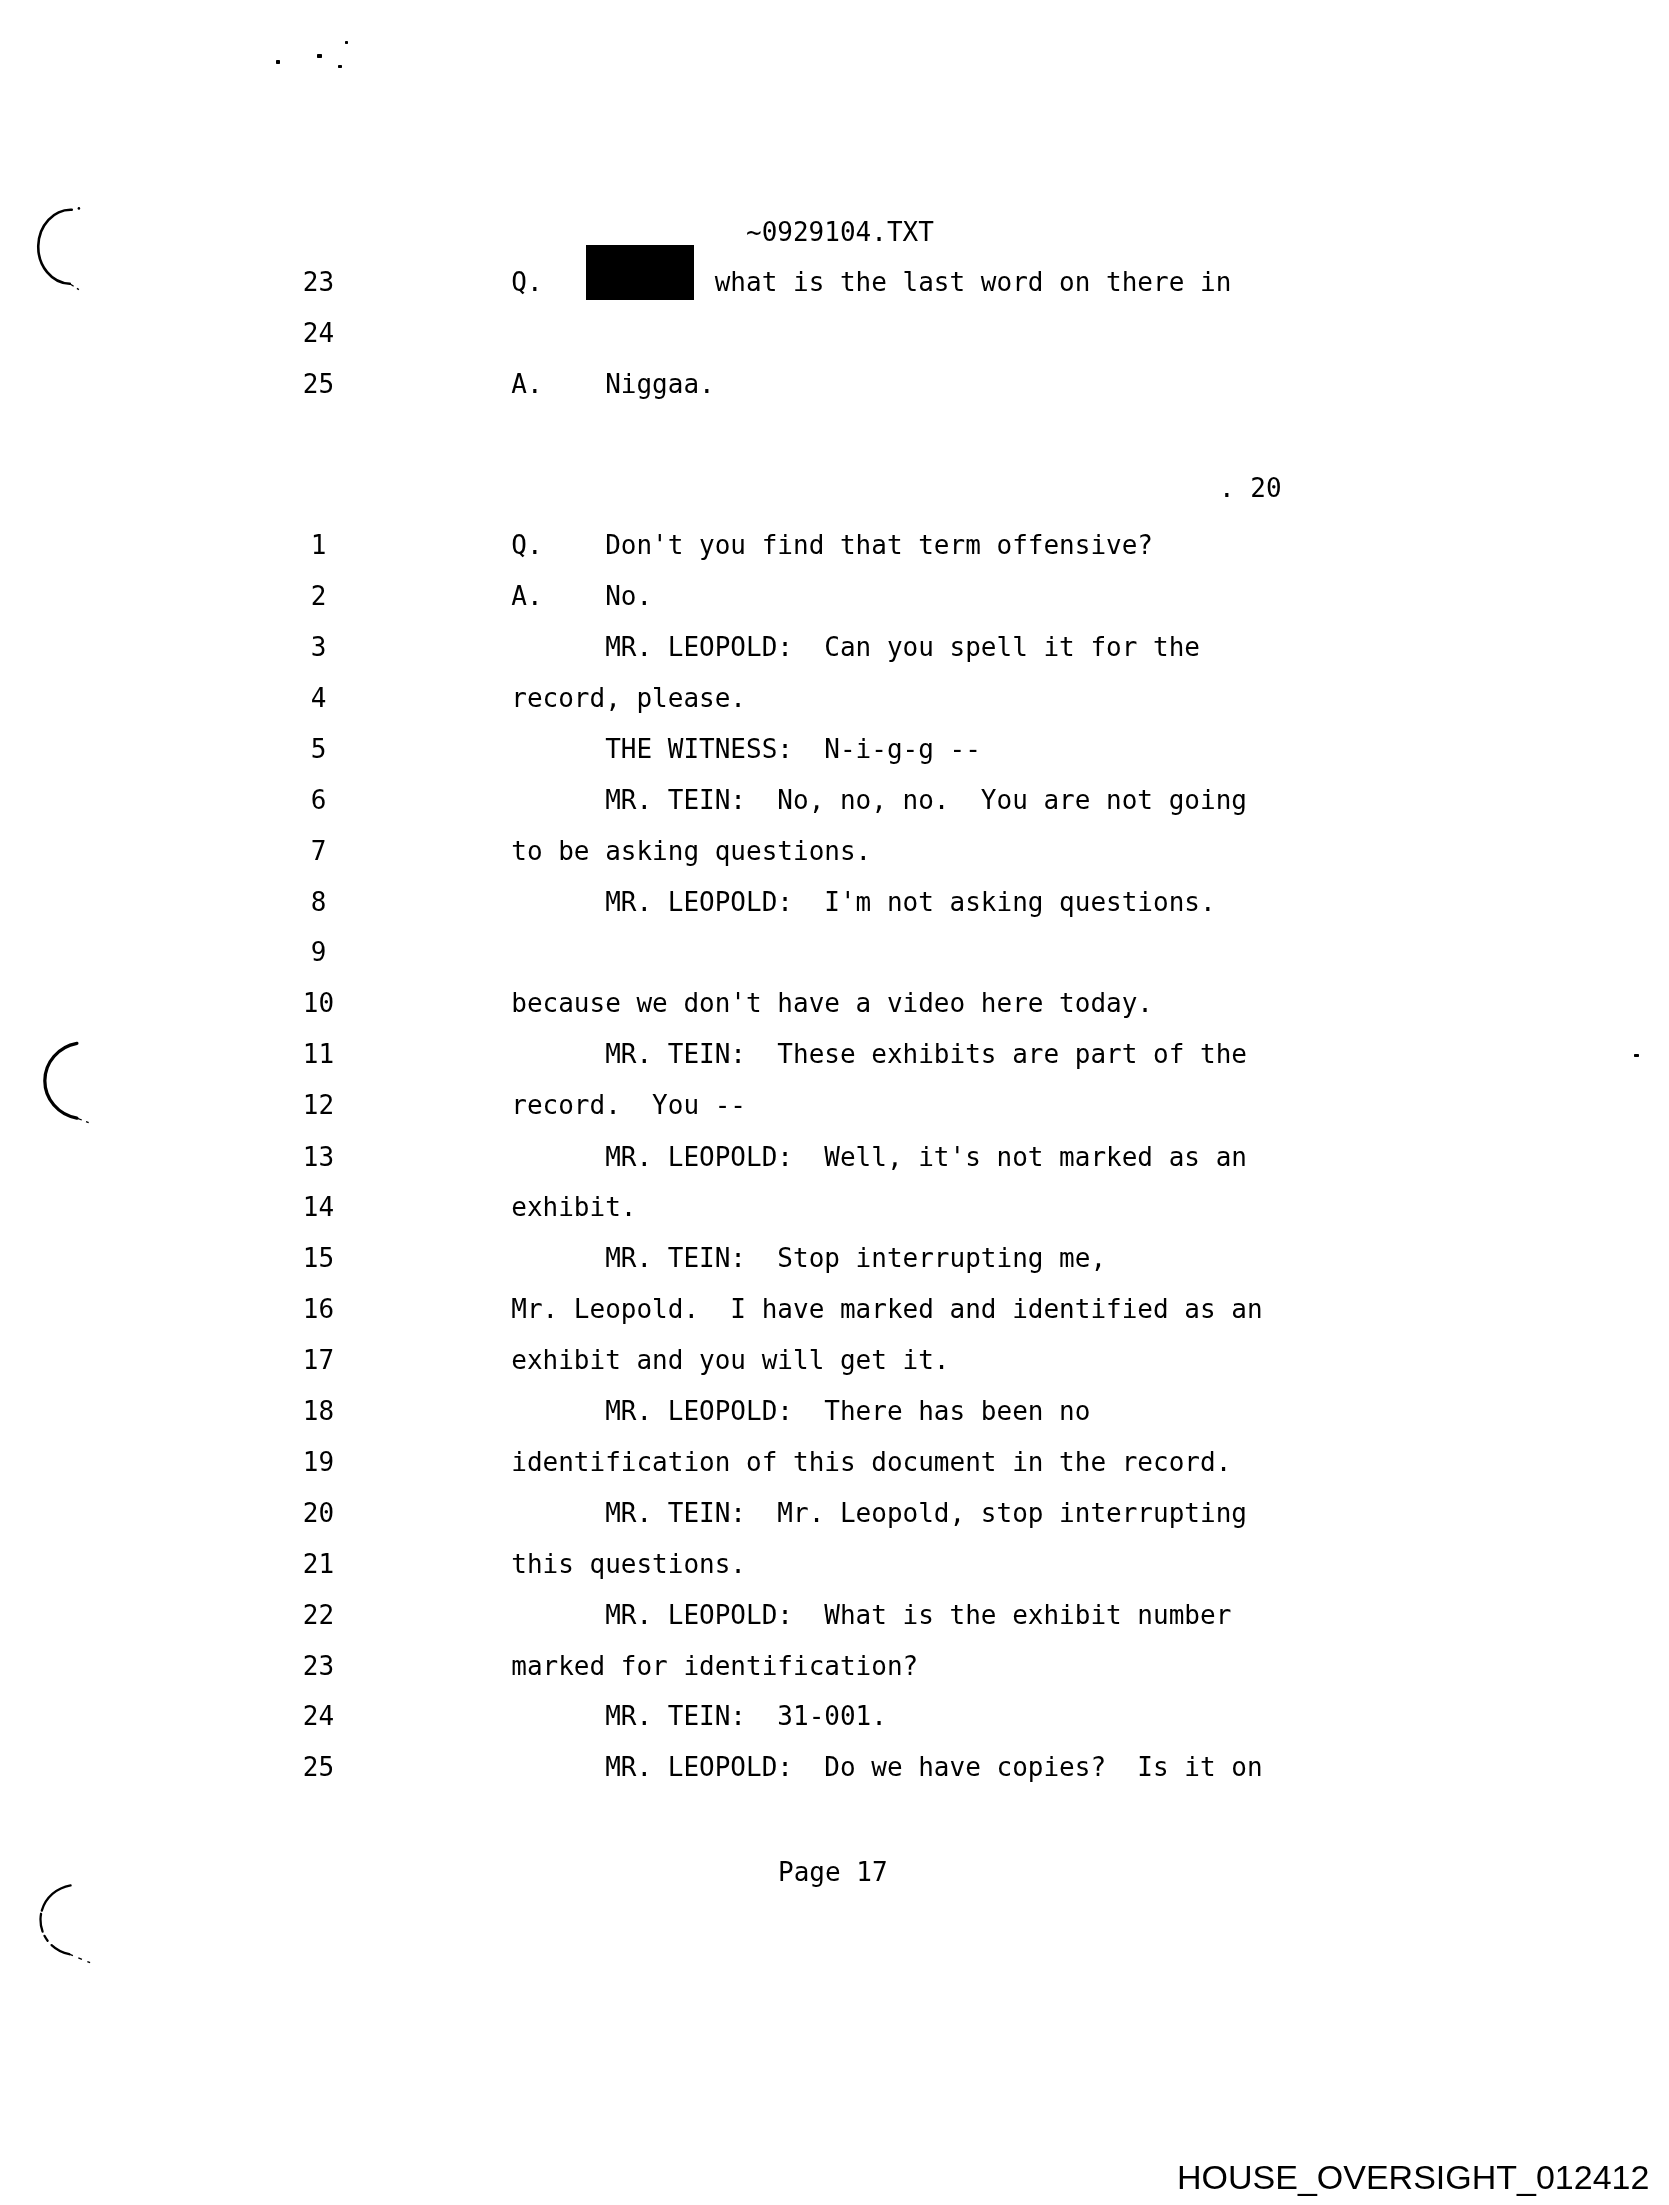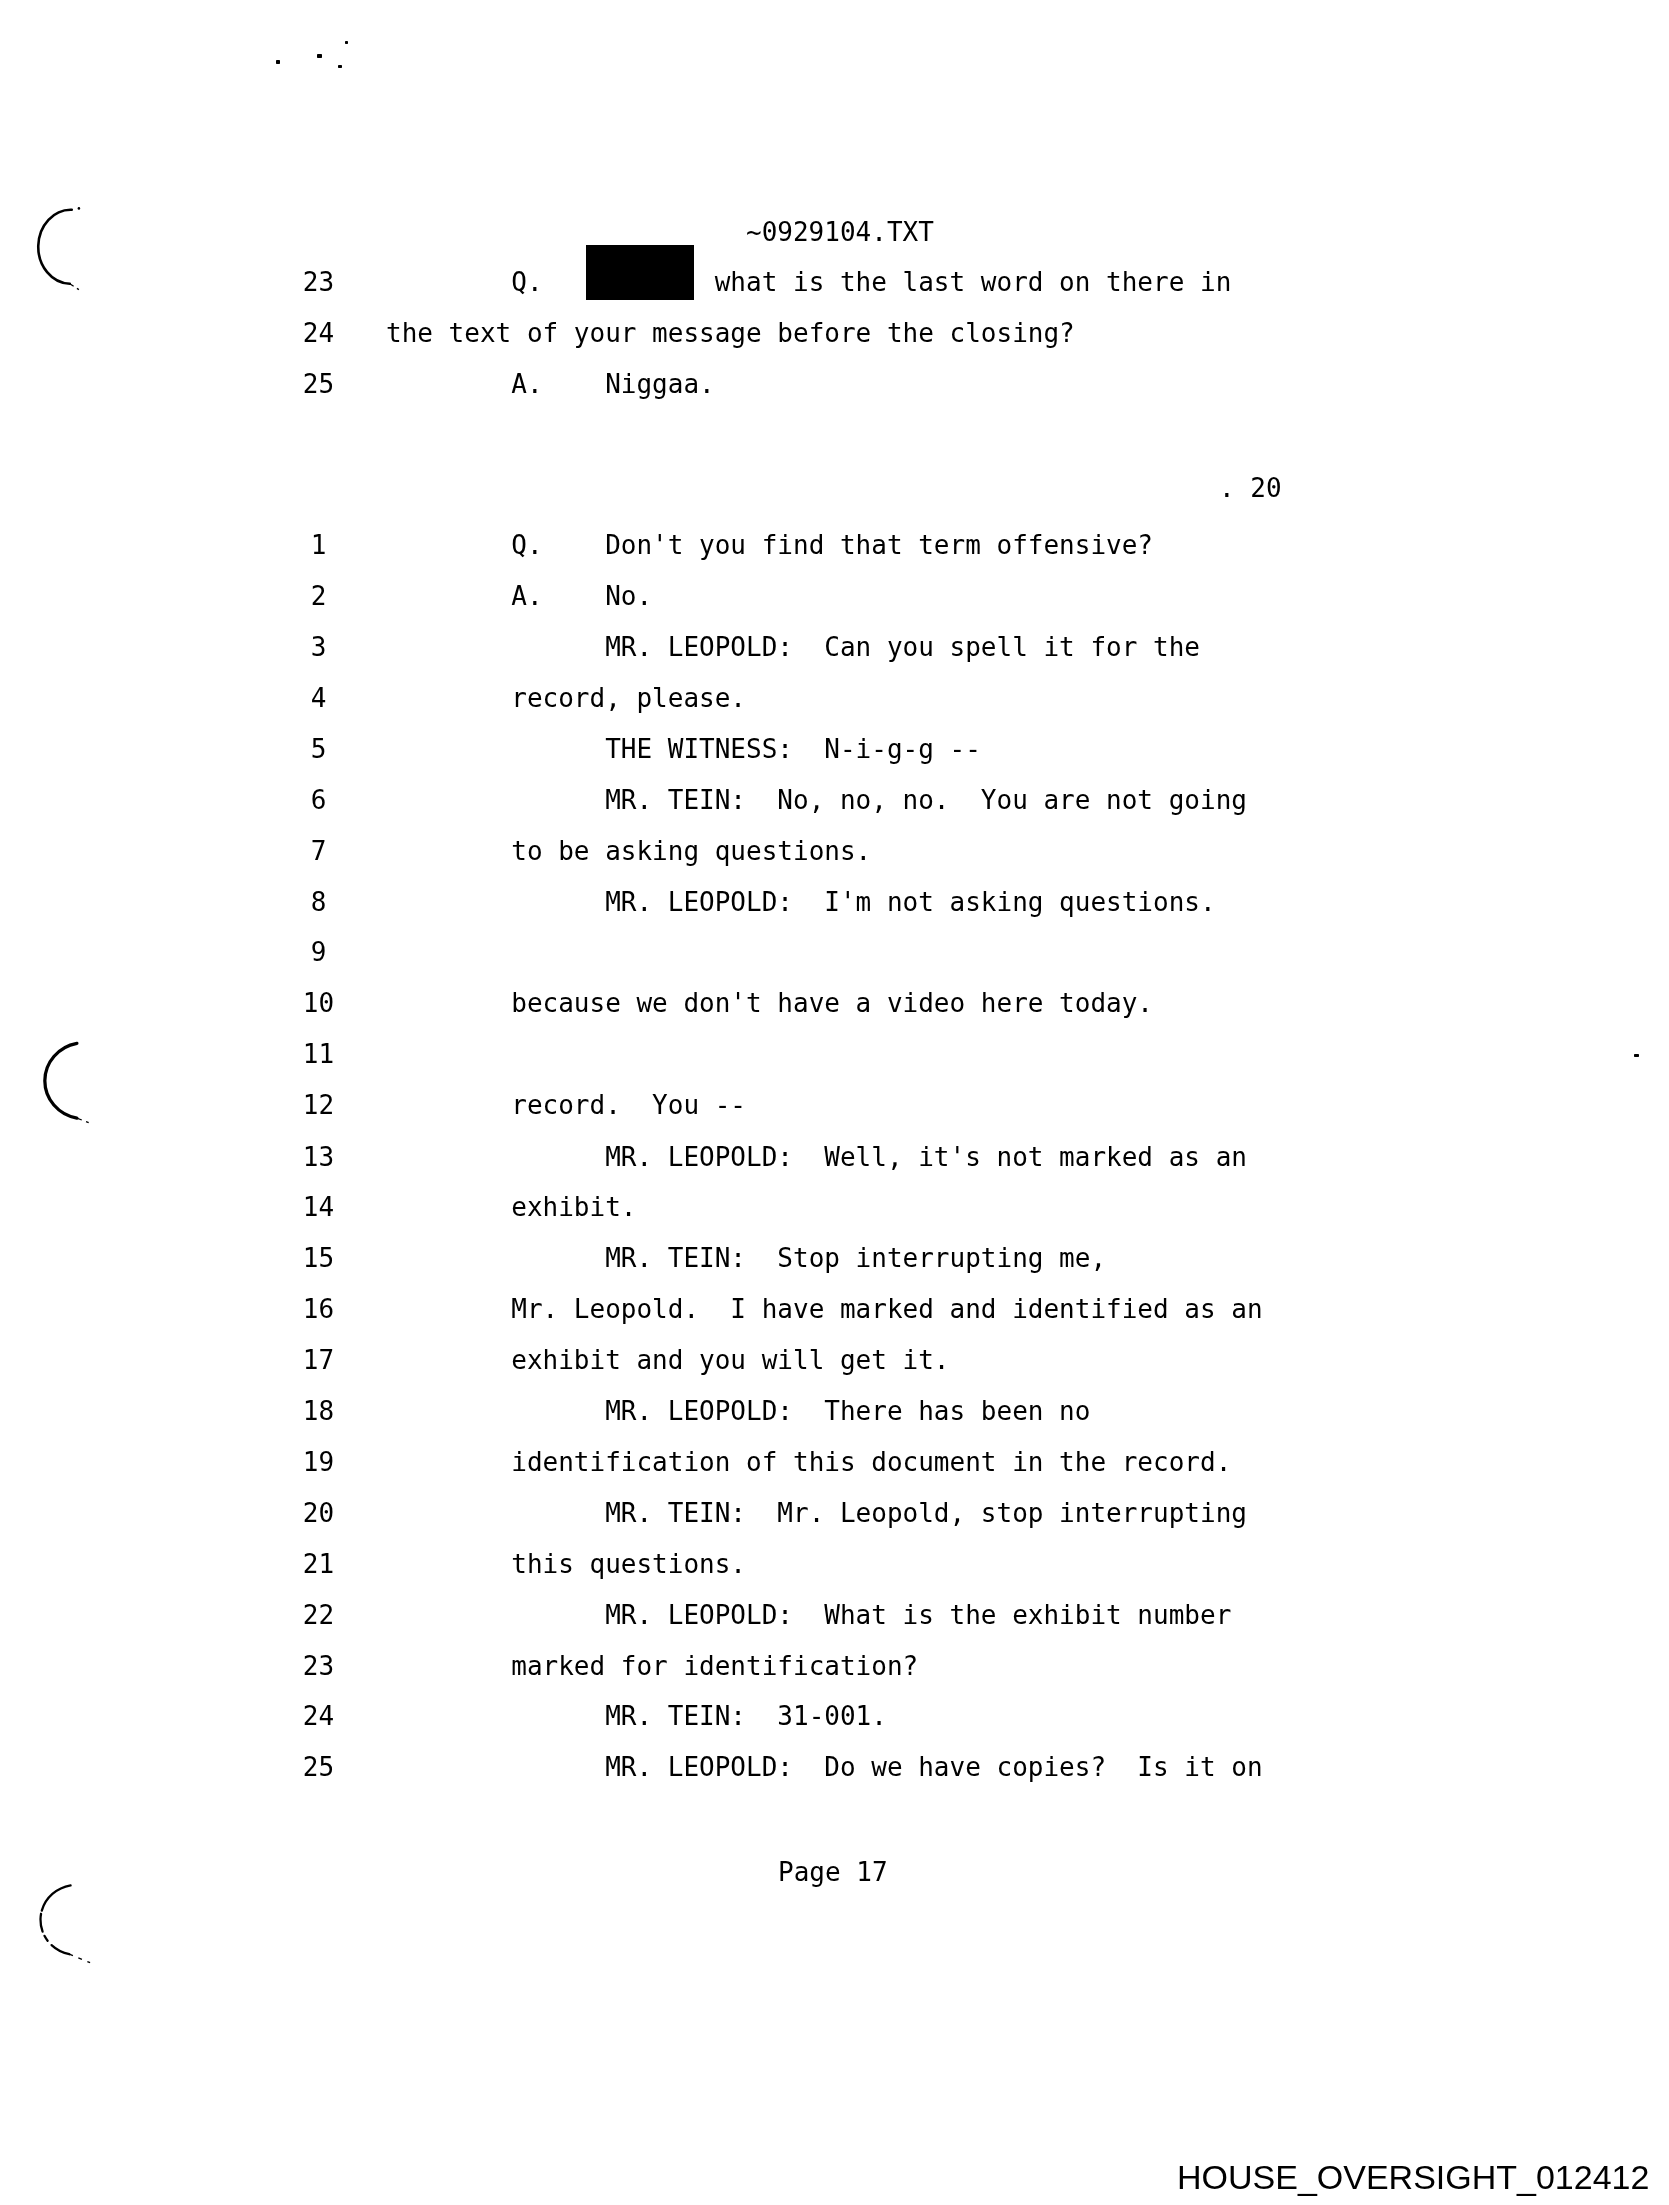--- a/index.html
+++ b/index.html
@@ -85,21 +85,20 @@
   <div class="mono-abs" style="left:746px;top:219px;">~0929104.TXT</div>
 
   <div class="redaction"></div>
 
   <div class="row" style="top:269px">
     <span class="num">23</span>
     <span class="text">        Q.           what is the last word on there in</span>
   </div>
   <div class="row" style="top:320px">
     <span class="num">24</span>
-    <span class="text">the text of your message before the closing?</span>
   </div>
   <div class="row" style="top:371px">
     <span class="num">25</span>
     <span class="text">        A.    Niggaa.</span>
   </div>
 
   <div class="mono-abs" style="left:1219px;top:475px;">. 20</div>
 
   <div class="row" style="top:532px">
     <span class="num">1</span>
@@ -135,20 +134,21 @@
   </div>
   <div class="row" style="top:939px">
     <span class="num">9</span>
   </div>
   <div class="row" style="top:990px">
     <span class="num">10</span>
     <span class="text">        because we don't have a video here today.</span>
   </div>
   <div class="row" style="top:1041px">
     <span class="num">11</span>
+    <span class="text">              MR. TEIN:  These exhibits are part of the</span>
   </div>
   <div class="row" style="top:1092px">
     <span class="num">12</span>
     <span class="text">        record.  You --</span>
   </div>
   <div class="row" style="top:1144px">
     <span class="num">13</span>
     <span class="text">              MR. LEOPOLD:  Well, it's not marked as an</span>
   </div>
   <div class="row" style="top:1194px">

